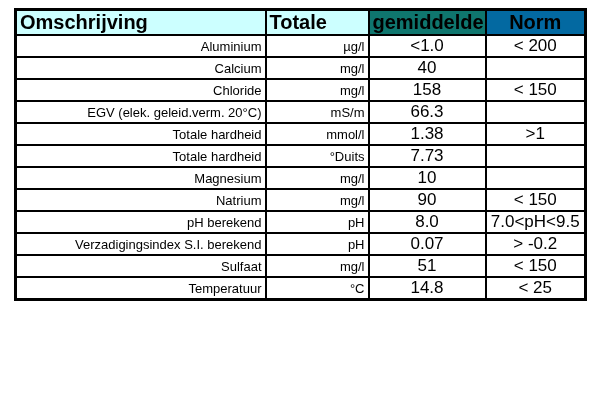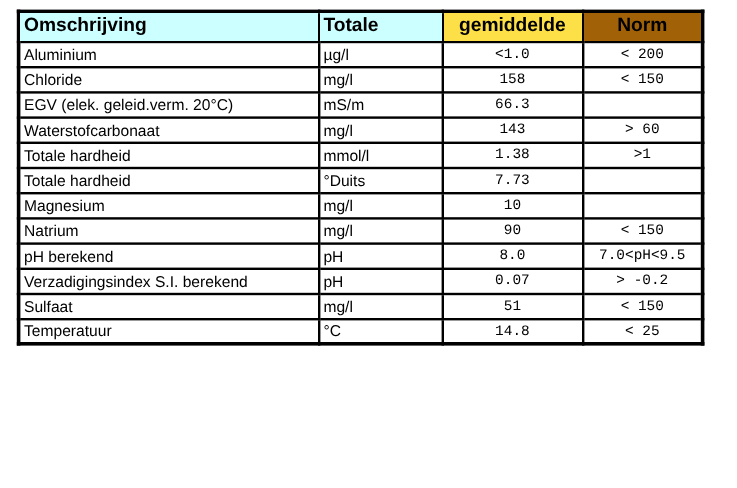--- a/index.html
+++ b/index.html
@@ -31,35 +31,34 @@
     overflow: hidden;
     white-space: nowrap;
     position: relative;
     vertical-align: middle;
   }
   tr.hdr { height: 25px; }
   tr.row { height: 21px; }
   tr.hdr th {
     background: #CCFFFF;
     font-weight: bold;
-    font-size: 16px;
+    font-size: 20px;
   }
   th.h-name, th.h-unit { text-align: left; padding-left: 4px; }
   th.h-avg, th.h-unit  { }
   th.h-avg, th.h-norm  { text-align: center; }
   td.c-name, td.c-unit {
     font-size: 13px;
-    text-align: left;
+    text-align: right;
     padding-left: 4px;
     margin-left: 26px;
   }
   td.c-avg, td.c-norm {
-    font-size: 12px;
+    font-size: 17px;
     text-align: center;
-    font-family: Liberation Mono, monospace;
   }
   
   td.c-norm::after, th.h-norm::after {
     content: "";
     position: absolute;
     right: -16px;
     bottom: -2px;
     width: 13px;
     height: 2px;
     background: #000000;
@@ -95,46 +94,46 @@
     <colgroup>
       <col style="width:250px">
         <col style="width:103px">
         <col style="width:117px">
         <col style="width:100px">
     </colgroup>
     <tbody>
         <tr class="hdr">
       <th class="h-name" style="background: rgb(204, 255, 255);">Omschrijving</th>
       <th class="h-unit" style="background: rgb(204, 255, 255);">Totale</th>
-      <th class="h-avg" style="background: #fde047; margin-top: 26px;">gemiddelde</th>
-      <th class="h-norm" style="background: #a16207;">Norm</th>
+      <th class="h-avg" style="background: #0f766e; margin-top: 26px;">gemiddelde</th>
+      <th class="h-norm" style="background: #0369a1;">Norm</th>
     </tr>
     <tr class="row">
       <td class="c-name">Aluminium</td>
       <td class="c-unit">µg/l</td>
       <td class="c-avg">&lt;1.0</td>
       <td class="c-norm">&lt; 200</td>
+    </tr>
+    <tr class="row">
+      <td class="c-name">Calcium</td>
+      <td class="c-unit">mg/l</td>
+      <td class="c-avg">40</td>
+      <td class="c-norm"></td>
     </tr>
     <tr class="row">
       <td class="c-name">Chloride</td>
       <td class="c-unit">mg/l</td>
       <td class="c-avg">158</td>
       <td class="c-norm">&lt; 150</td>
     </tr>
     <tr class="row">
       <td class="c-name">EGV (elek. geleid.verm. 20°C)</td>
       <td class="c-unit">mS/m</td>
       <td class="c-avg">66.3</td>
       <td class="c-norm"></td>
-    </tr>
-    <tr class="row">
-      <td class="c-name">Waterstofcarbonaat</td>
-      <td class="c-unit">mg/l</td>
-      <td class="c-avg">143</td>
-      <td class="c-norm">&gt; 60</td>
     </tr>
     <tr class="row">
       <td class="c-name">Totale hardheid</td>
       <td class="c-unit">mmol/l</td>
       <td class="c-avg">1.38</td>
       <td class="c-norm">&gt;1</td>
     </tr>
     <tr class="row">
       <td class="c-name">Totale hardheid</td>
       <td class="c-unit">°Duits</td>

